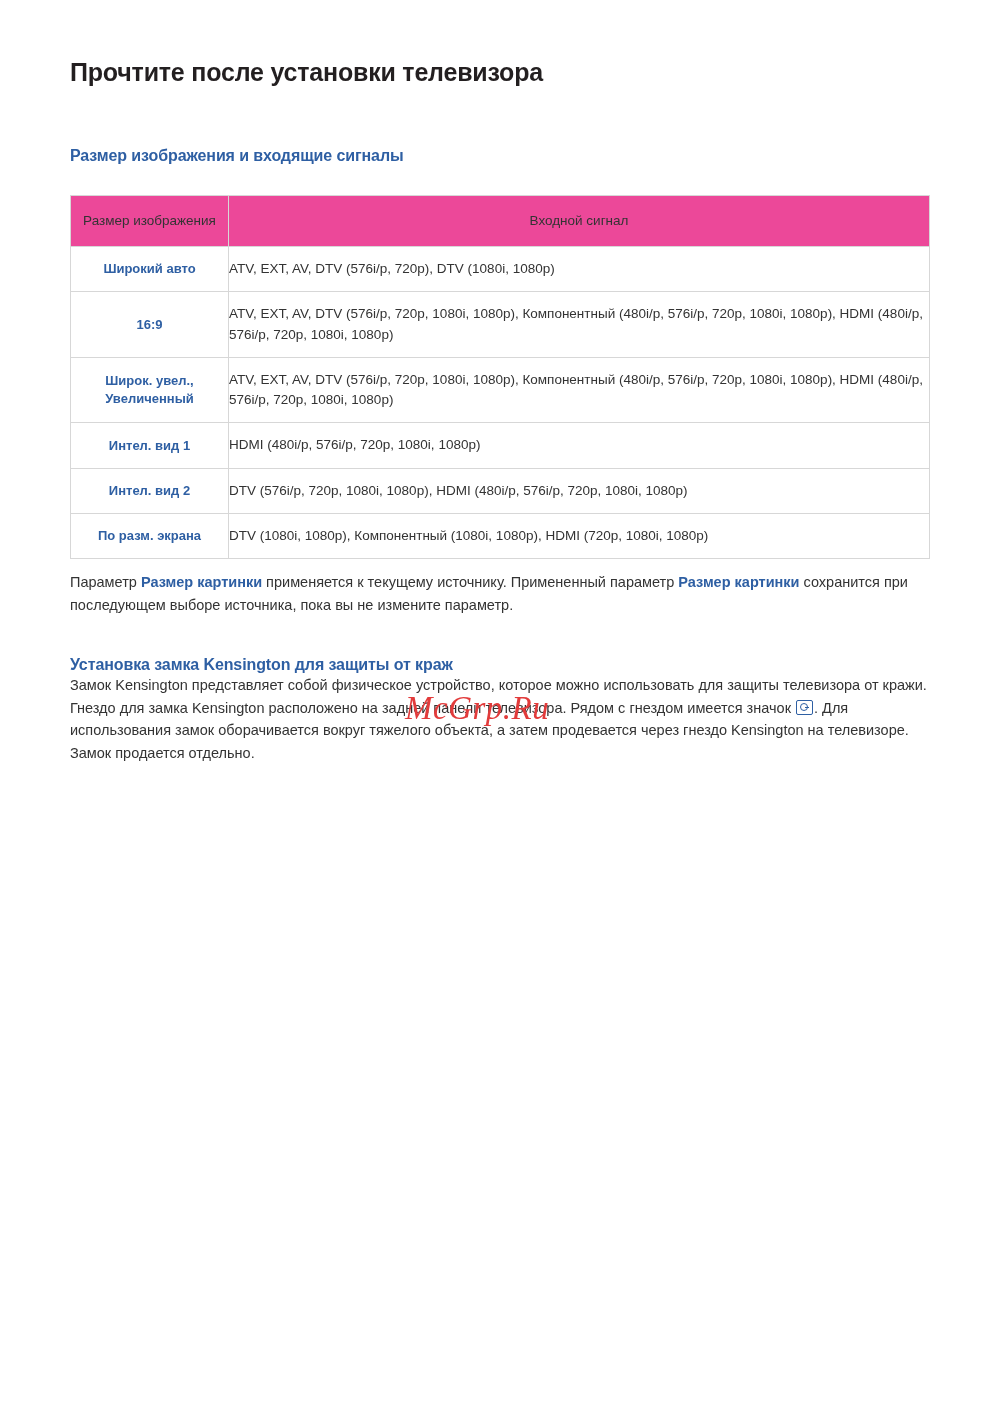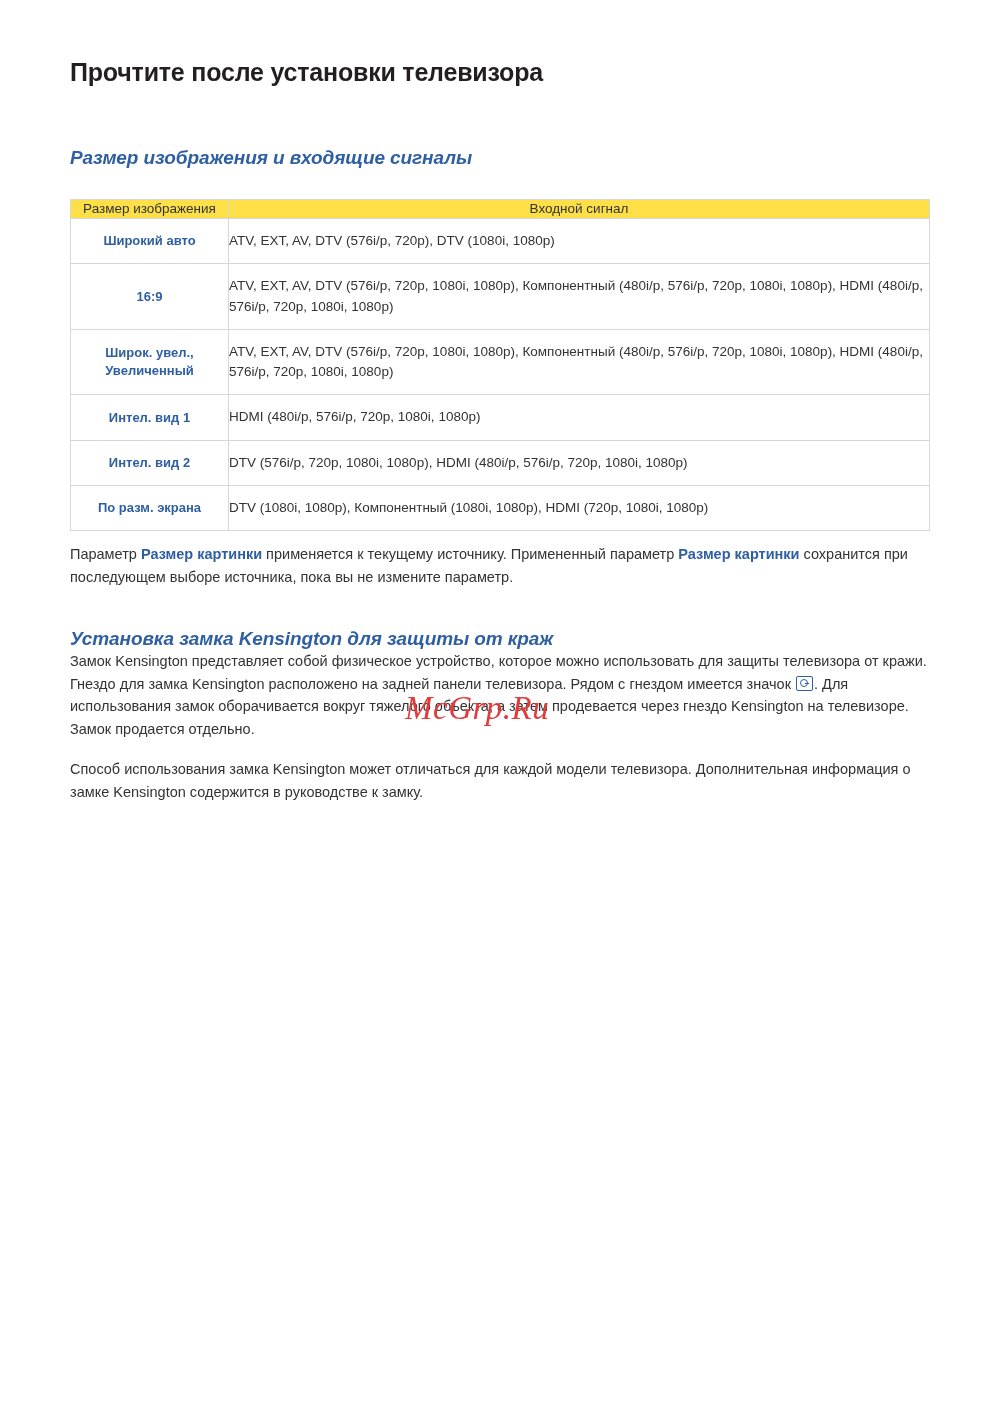--- a/index.html
+++ b/index.html
@@ -28,45 +28,44 @@
     width: 860px;
   }
   h1.page-title {
     font-size: 25px;
     font-weight: bold;
     color: #231f20;
     margin: 0 0 0 0;
     letter-spacing: -0.2px;
   }
   h2.section-title {
-    font-size: 19px;
+    font-size: 16px;
     font-weight: bold;
     color: #2e5fa3;
     margin: 0;
     letter-spacing: -0.1px;
-    font-style: italic;
   }
   .spacer-1 { height: 60px; }
   .spacer-2 { height: 30px; }
 
   table.signal-table {
     border-collapse: collapse;
     width: 860px;
     table-layout: fixed;
     border: 1px solid #d7d7d7;
   }
   table.signal-table th {
-    background: #fde047;
+    background: #ec4899;
     font-weight: normal;
     font-size: 13.5px;
     color: #333;
     text-align: center;
     vertical-align: middle;
     border: 1px solid #d7d7d7;
-    padding: 0 8px;
+    padding: 16px 8px;
     line-height: 1.35;
   }
   table.signal-table th.col-size { width: 158px; }
   table.signal-table td {
     border: 1px solid #d7d7d7;
     padding: 12px 0;
     font-size: 13.5px;
     line-height: 1.5;
     vertical-align: middle;
   }
@@ -193,19 +192,18 @@
       </tbody>
     </table>
 
     <p class="para"><span>Параметр </span><span class="blue-bold">Размер картинки</span><span> применяется к текущему источнику. Примененный параметр </span><span class="blue-bold">Размер картинки</span><span> сохранится при последующем выборе источника, пока вы не измените параметр.</span></p>
 
     <div class="kens-section">
       <h2 class="section-title">Установка замка Kensington для защиты от краж</h2>
 
       <p class="para kens-body"><span>Замок Kensington представляет собой физическое устройство, которое можно использовать для защиты телевизора от кражи. Гнездо для замка Kensington расположено на задней панели телевизора. Рядом с гнездом имеется значок </span><span class="kens-icon"></span><span>. Для использования замок оборачивается вокруг тяжелого объекта, а затем продевается через гнездо Kensington на телевизоре. Замок продается отдельно.</span></p>
 
-      <p class="para" style="margin-top:18px;">Способ использования замка Kensington может отличаться для каждой модели телевизора. Дополнительная информация о замке Kensington содержится в руководстве к замку.</p>
     </div>
 
   </div>
 
   <div class="watermark">McGrp.Ru</div>
 </div>
 
 </body></html>

